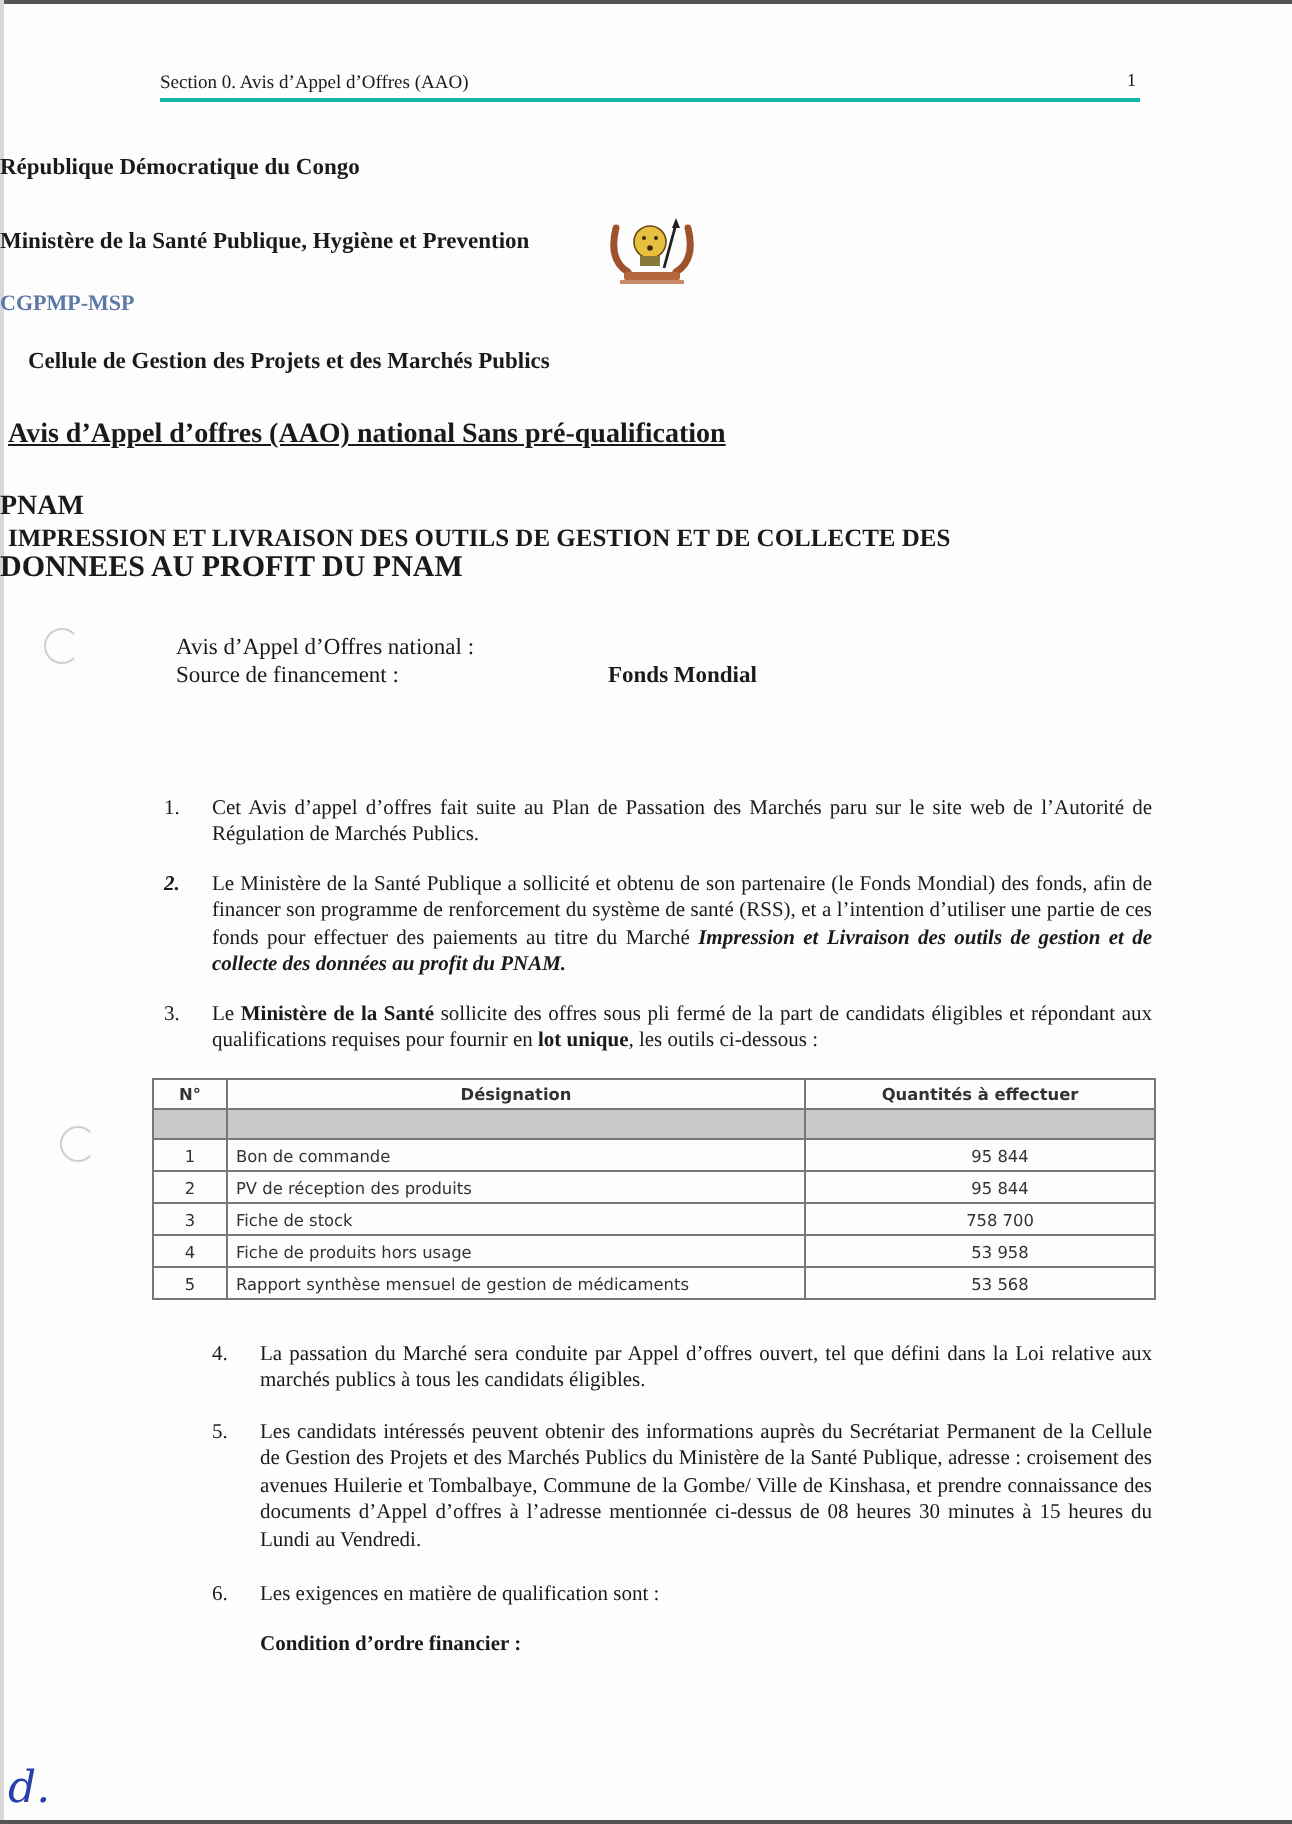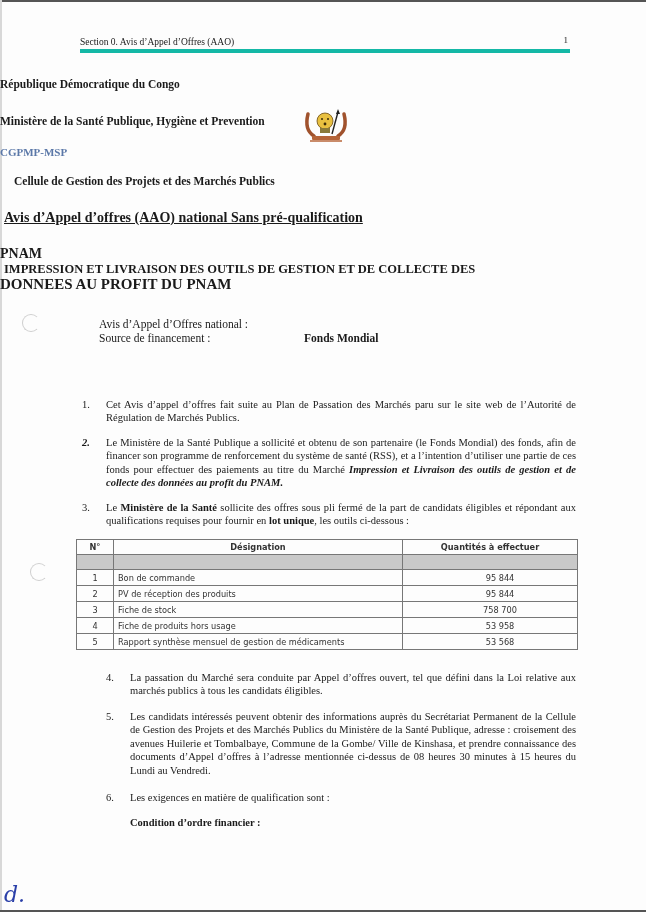--- a/index.html
+++ b/index.html
@@ -8,40 +8,40 @@
     background:#fdfdfd;
     font-family:"Liberation Serif", "DejaVu Serif", serif;
     color:#1a1a1a;
   }
   .frame-top { position:absolute; left:0; top:0; width:646px; height:2px; background:#555; }
   .frame-bottom { position:absolute; left:0; bottom:0; width:646px; height:2px; background:#555; }
   .frame-left { position:absolute; left:0; top:0; width:2px; height:912px; background:#d8d8d8; }
 
   .running-header {
     position:absolute; left:80px; top:35px; width:490px;
-    border-bottom:4px solid #14b8a6; font-size:9.5px; height:14px;
+    border-bottom:2px solid #14b8a6; font-size:9.5px; height:14px;
   }
   .running-header .title { position:absolute; left:0; top:2px; }
   .running-header .page-num { position:absolute; right:2px; top:0; font-size:9px; }
 
   .center { position:absolute; left:0; width:646px; text-align:left; }
   .h-country { top:78px; font-size:11.5px; font-weight:bold; }
   .h-ministry { top:91px; font-size:11.5px; font-weight:bold;margin-top:24px; }
   .logo { position:absolute; left:300px; top:108px; width:52px; height:36px; }
   .h-acronym { top:146px; font-size:11px; font-weight:bold; color:#5b78a8; }
   .h-cell { top:175px; font-size:11.5px; font-weight:bold; left:14px; }
 
   .h-title { top:210px; font-size:14px; font-weight:bold; text-decoration:underline; left:4px; }
   .h-pour { top:246px; font-size:14px; font-weight:bold; }
   .h-subject1 { top:262px; font-size:12.5px; font-weight:bold; left:4px; }
   .h-subject2 { top:276px; font-size:15px; font-weight:bold; }
 
   .meta { position:absolute; left:88px; top:318px; font-size:11.5px; }
   .meta .row { height:13.5px; position:relative; width:500px; }
-  .meta .label { position:absolute; left:11px;text-align:right; }
+  .meta .label { position:absolute; left:0;text-align:right; }
   .meta .value { position:absolute; left:216px; font-weight:bold; }
 
   .para { position:absolute; font-size:10.5px; line-height:13.4px; text-align:justify; }
   .para .num { position:absolute; left:-24px; top:0; }
   .p1 { left:106px; top:398px; width:470px; }
   .p2 { left:106px; top:436px; width:470px; }
   .p3 { left:106px; top:501px; width:470px; }
   .p4 { left:130px; top:671px; width:446px; }
   .p5 { left:130px; top:710px; width:446px; }
   .p6 { left:130px; top:791px; width:446px; }

